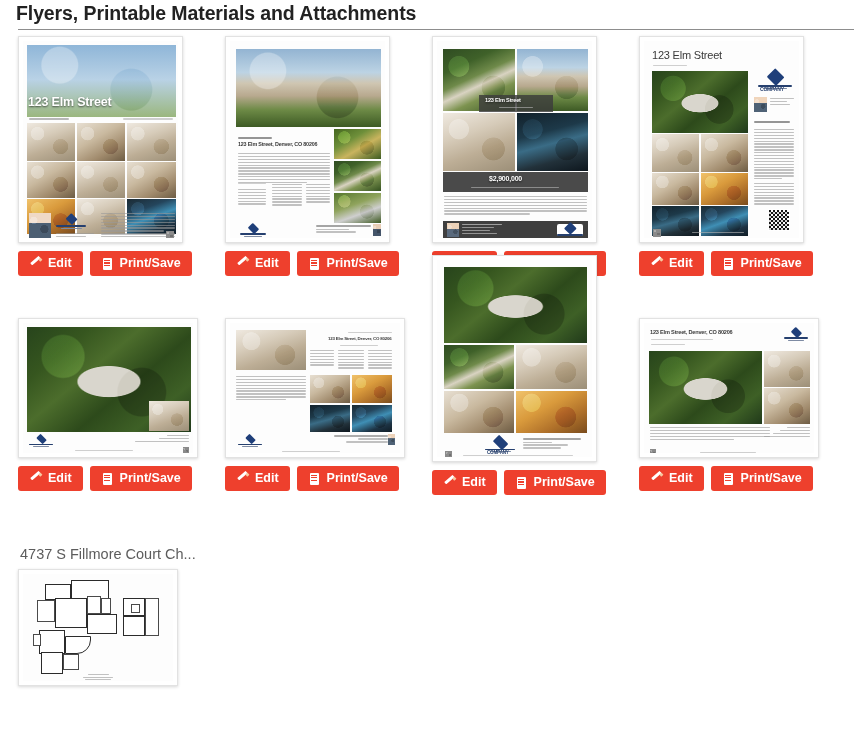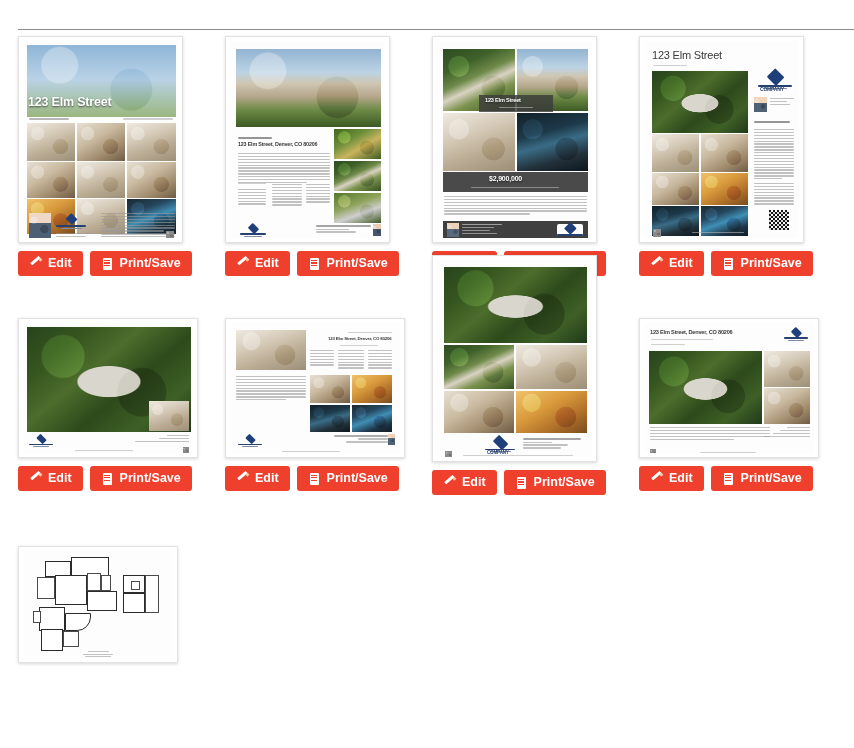--- a/index.html
+++ b/index.html
@@ -218,20 +218,21 @@
     border-left:2.6px solid transparent;
     border-right:2.6px solid transparent;
     border-top:4.4px solid #ee402d;
   }
 </style>
 </head>
 <body>
 
 <div class="page">
 
+  <div class="page-title">Flyers, Printable Materials and Attachments</div>
   <div class="title-rule"></div>
 
   <div class="grid">
 
     <div class="row" style="height:250px;">
 
       <div class="cell c0" style="top:0;">
         <div class="thumb portrait">
           <div class="sheet">
             <div class="ph sky" style="left:4px;top:4px;width:149px;height:72px;"></div>
@@ -666,20 +667,21 @@
           <button class="btn">
             <span class="ico ico-doc"></span>
             <span class="lbl">Print/Save</span>
           </button>
         </div>
       </div>
     </div>
 
     <div class="row" style="height:190px;">
       <div class="cell c0" style="top:0;">
+        <div class="cell-title">4737 S Fillmore Court Ch...</div>
         <div class="thumb floorplan">
           <div class="sheet">
 
             <div class="fp" style="left:22px;top:10px;width:26px;height:16px;"></div>
             <div class="fp" style="left:48px;top:6px;width:38px;height:26px;"></div>
             <div class="fp t" style="left:14px;top:26px;width:18px;height:22px;"></div>
             <div class="fp" style="left:32px;top:24px;width:32px;height:30px;"></div>
             <div class="fp t" style="left:64px;top:22px;width:14px;height:18px;"></div>
             <div class="fp" style="left:64px;top:40px;width:30px;height:20px;"></div>
             <div class="fp t" style="left:78px;top:24px;width:10px;height:16px;"></div>

